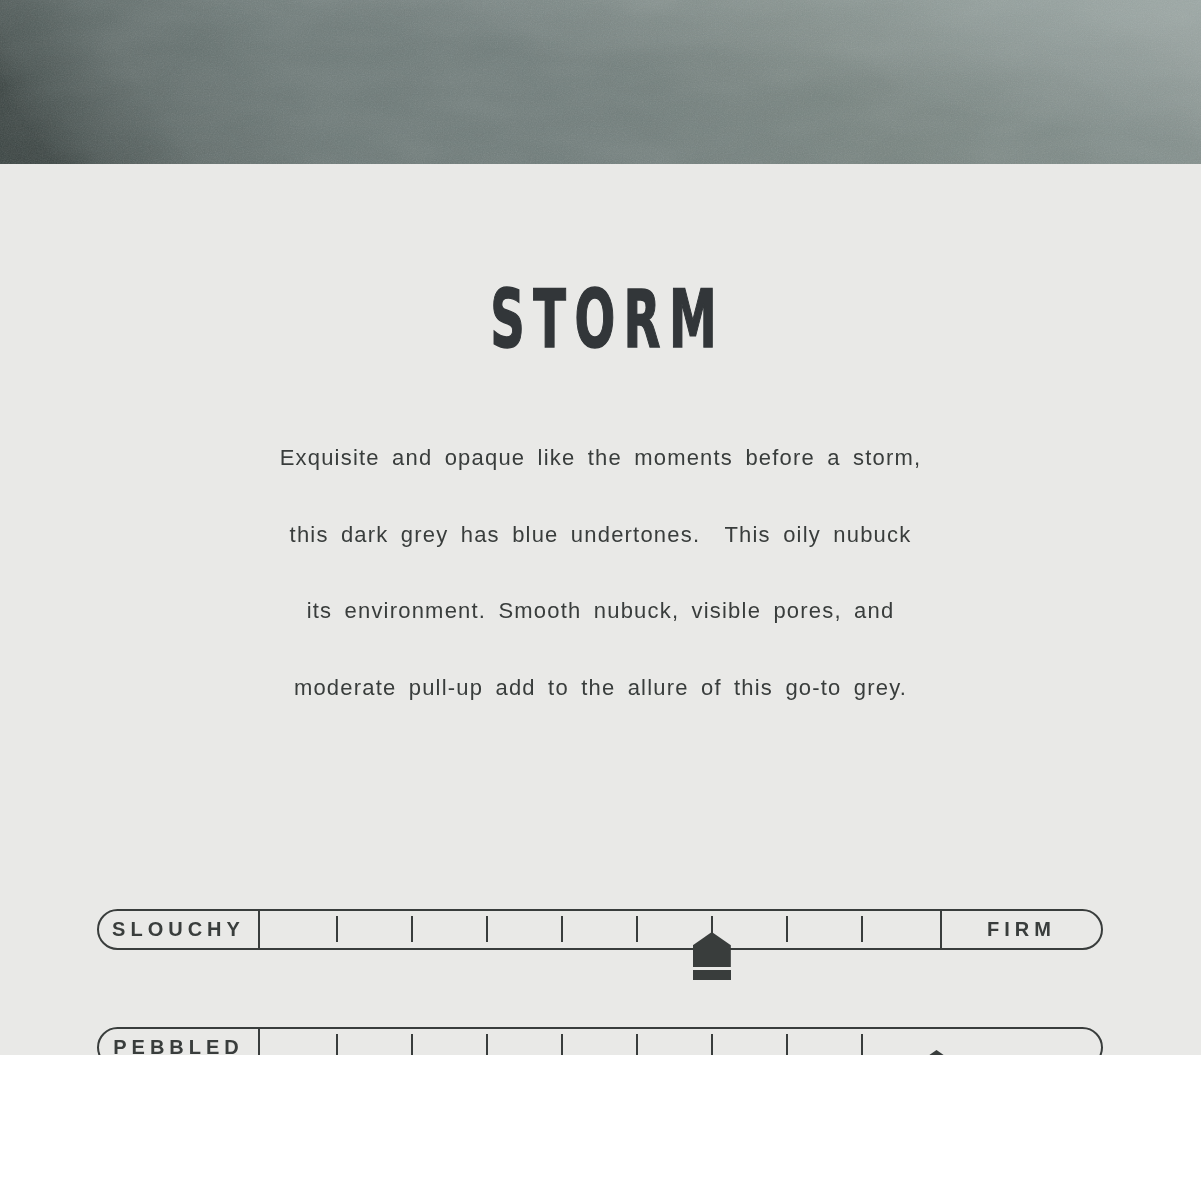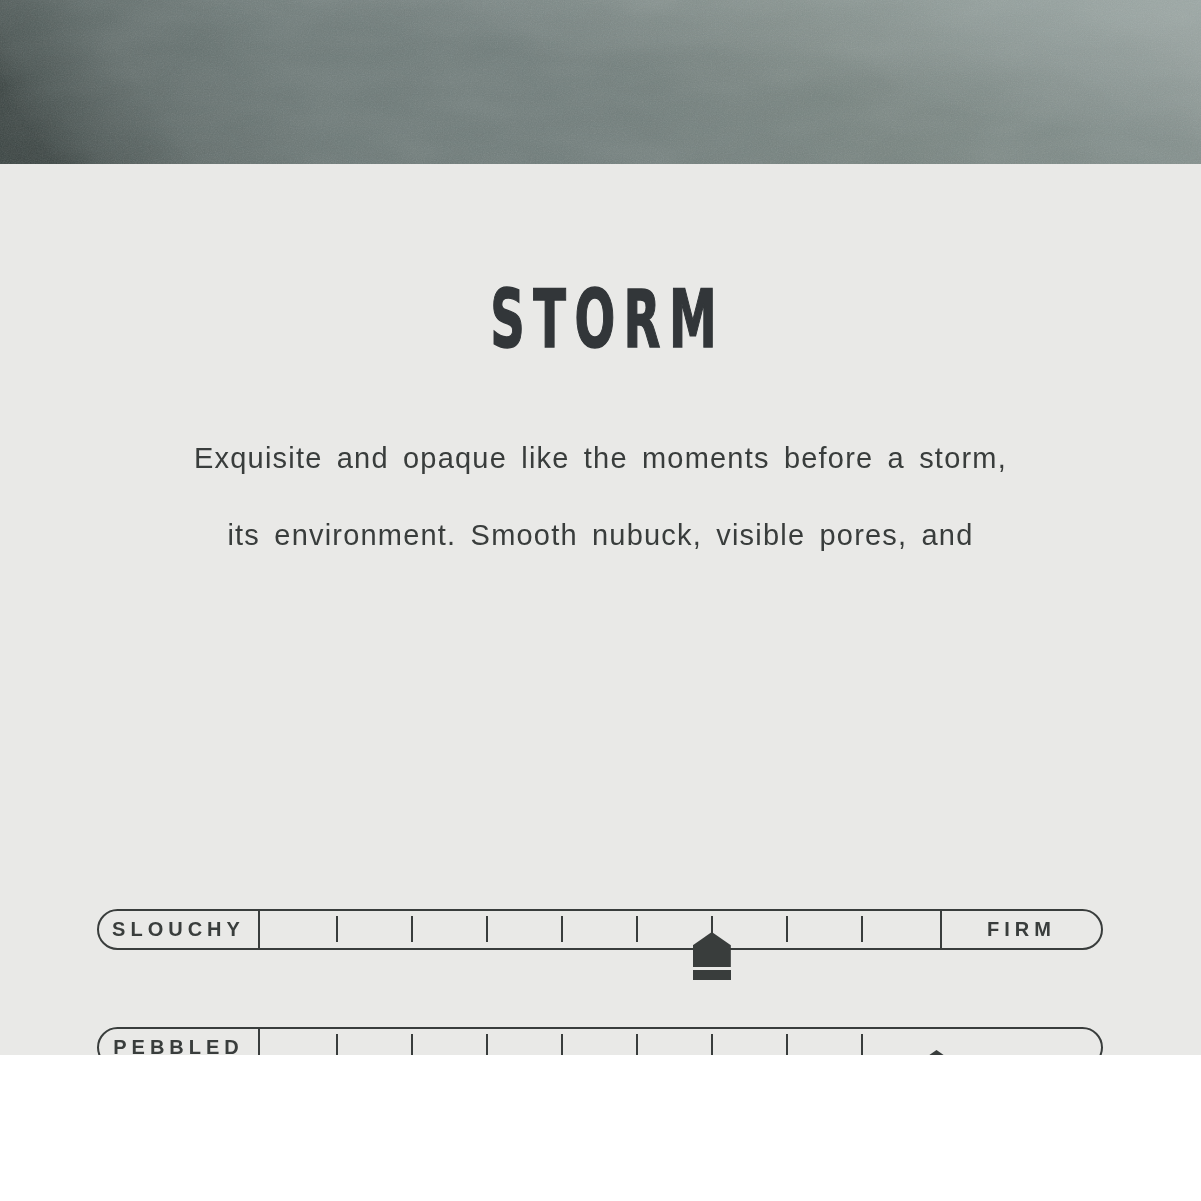--- a/index.html
+++ b/index.html
@@ -40,21 +40,21 @@
     transform-origin:center;
     white-space:nowrap;
   }
   
   .description{
     position:absolute;left:0;top:420px;width:100%;
     text-align:center;
   }
   .description .line{
     line-height:76.5px;
-    font-size:29px;
+    font-size:22px;
     letter-spacing:1.2px;
     word-spacing:5px;
     color:var(--ink);
     white-space:pre;
   }
   
   .scale{
     position:absolute;left:97px;width:1006px;height:41px;
     border:2.5px solid var(--ink);
     border-radius:21px;
@@ -129,21 +129,23 @@
       <rect width="1201" height="164" fill="url(#sheenGrad)"></rect>
     </svg>
   </div>
 
   <div class="title-wrap">
     <h1 class="title-text">STORM</h1>
   </div>
 
   <div class="description">
     <div class="line">Exquisite and opaque like the moments before a storm,</div>
+    <div class="line">this dark grey has blue undertones.  This oily nubuck</div>
     <div class="line">its environment. Smooth nubuck, visible pores, and</div>
+    <div class="line">moderate pull-up add to the allure of this go-to grey.</div>
   </div>
 
   <div class="scale scale-firmness">
     <div class="scale-label left">SLOUCHY</div>
     <div class="scale-track">
         <div class="tick" style="left: calc(11.1111% - 1px);"></div>
         <div class="tick" style="left: calc(22.2222% - 1px);"></div>
         <div class="tick" style="left: calc(33.3333% - 1px);"></div>
         <div class="tick" style="left: calc(44.4444% - 1px);"></div>
         <div class="tick" style="left: calc(55.5556% - 1px);"></div>

